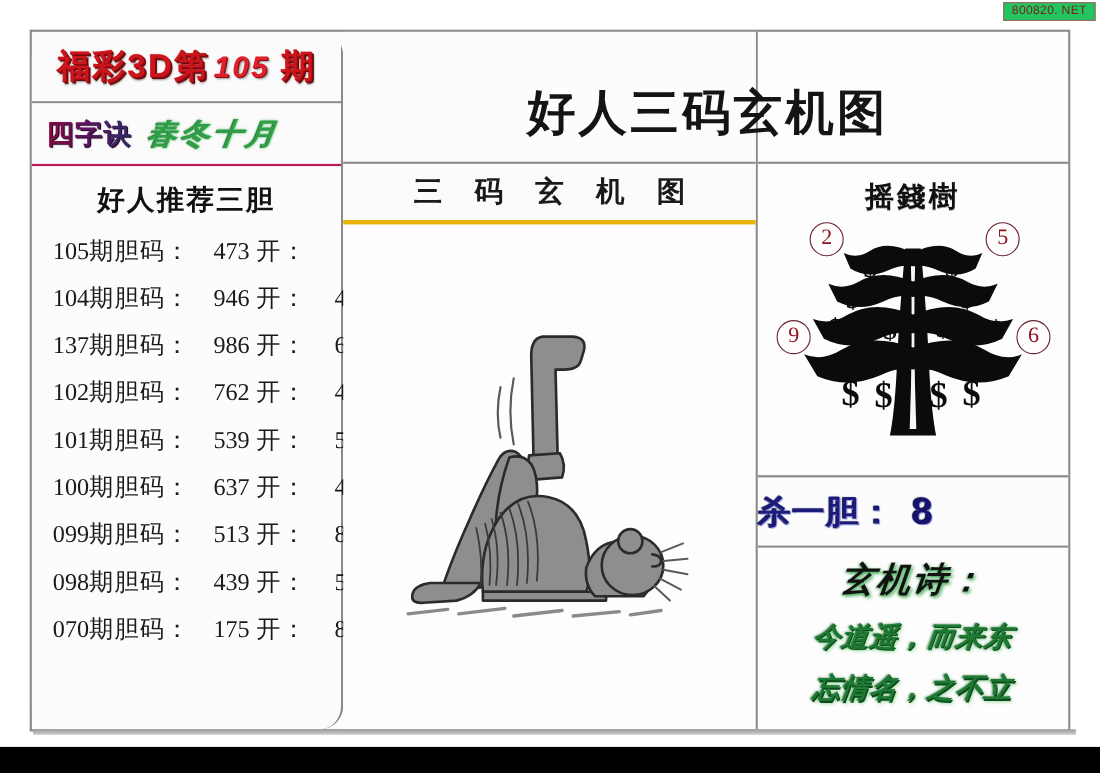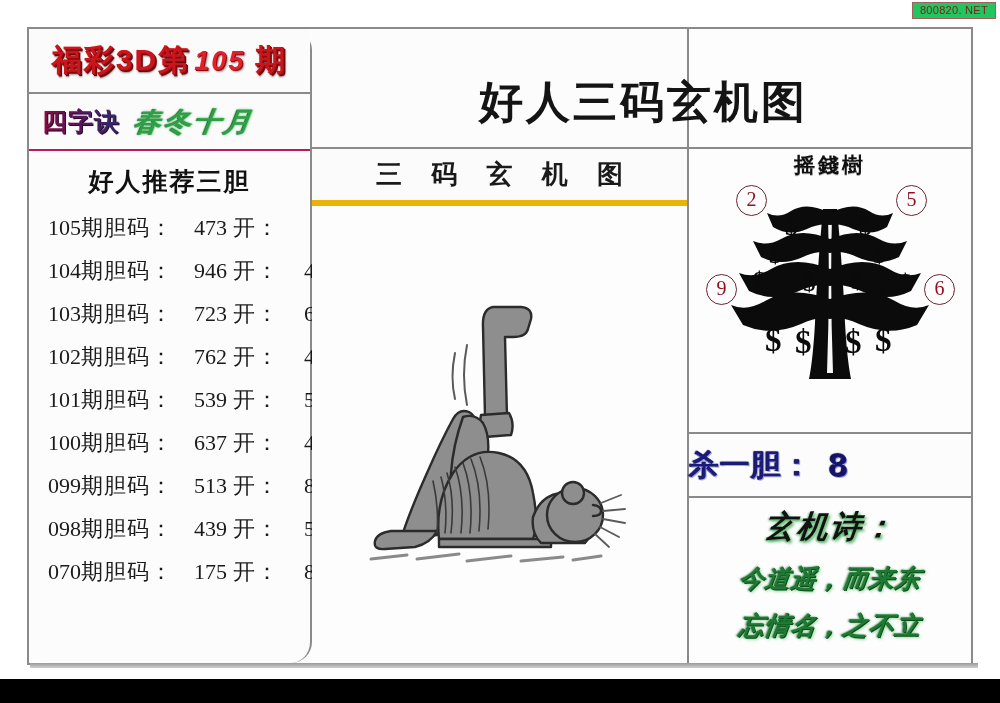--- a/index.html
+++ b/index.html
@@ -160,21 +160,21 @@
   }
   .mid-top{
     height:118px;
     border-bottom:2px solid #8a8a8a;
     display:flex;align-items:center;justify-content:center;
     background:#fcfcfc;
     
   }
   .mid-sub{
     height:51px;
-    border-bottom:6px solid #eab308;
+    border-bottom:4px solid #eab308;
     display:flex;align-items:center;justify-content:center;
     background:#fbfbfb;
   }
   .mid-sub span{
     font-family:"Liberation Sans", sans-serif;
     font-weight:bold;
     font-size:26px;
     letter-spacing:11px;
     color:#1a1a1a;
     text-indent:11px;
@@ -223,24 +223,24 @@
     border-bottom:2px solid #8a8a8a;
     position:relative;
     display:flex;flex-direction:column;
     align-items:center;
     background:#fdfdfd;
     overflow:hidden;
   }
   .r-tree-title{
     font-family:"Liberation Serif", serif;
     font-weight:bold;
-    font-size:21px;
+    font-size:26px;
     letter-spacing:3px;
     color:#101010;
-    margin-top:2px;
+    margin-top:12px;
     text-shadow:0 1px 0 rgba(0,0,0,.3);
   }
   .tree-area{
     position:relative;
     width:100%;flex:1;
   }
   .tree-svg{position:absolute;left:50%;top:4px;transform:translateX(-50%);}
   .cnum{
     position:absolute;
     width:29px;height:29px;
@@ -351,23 +351,23 @@
 
       <div class="row">
         <span class="issue">104</span>
         <span class="lbl">期胆码：</span>
         <span class="code">946</span>
         <span class="kai">开：</span>
         <span class="open">482</span>
       </div>
 
       <div class="row">
-        <span class="issue">103</span>
-        <span class="lbl">期胆码：</span>
-        <span class="code">723</span>
+        <span class="issue">137</span>
+        <span class="lbl">期胆码：</span>
+        <span class="code">986</span>
         <span class="kai">开：</span>
         <span class="open">661</span>
       </div>
 
       <div class="row">
         <span class="issue">102</span>
         <span class="lbl">期胆码：</span>
         <span class="code">762</span>
         <span class="kai">开：</span>
         <span class="open">420</span>

